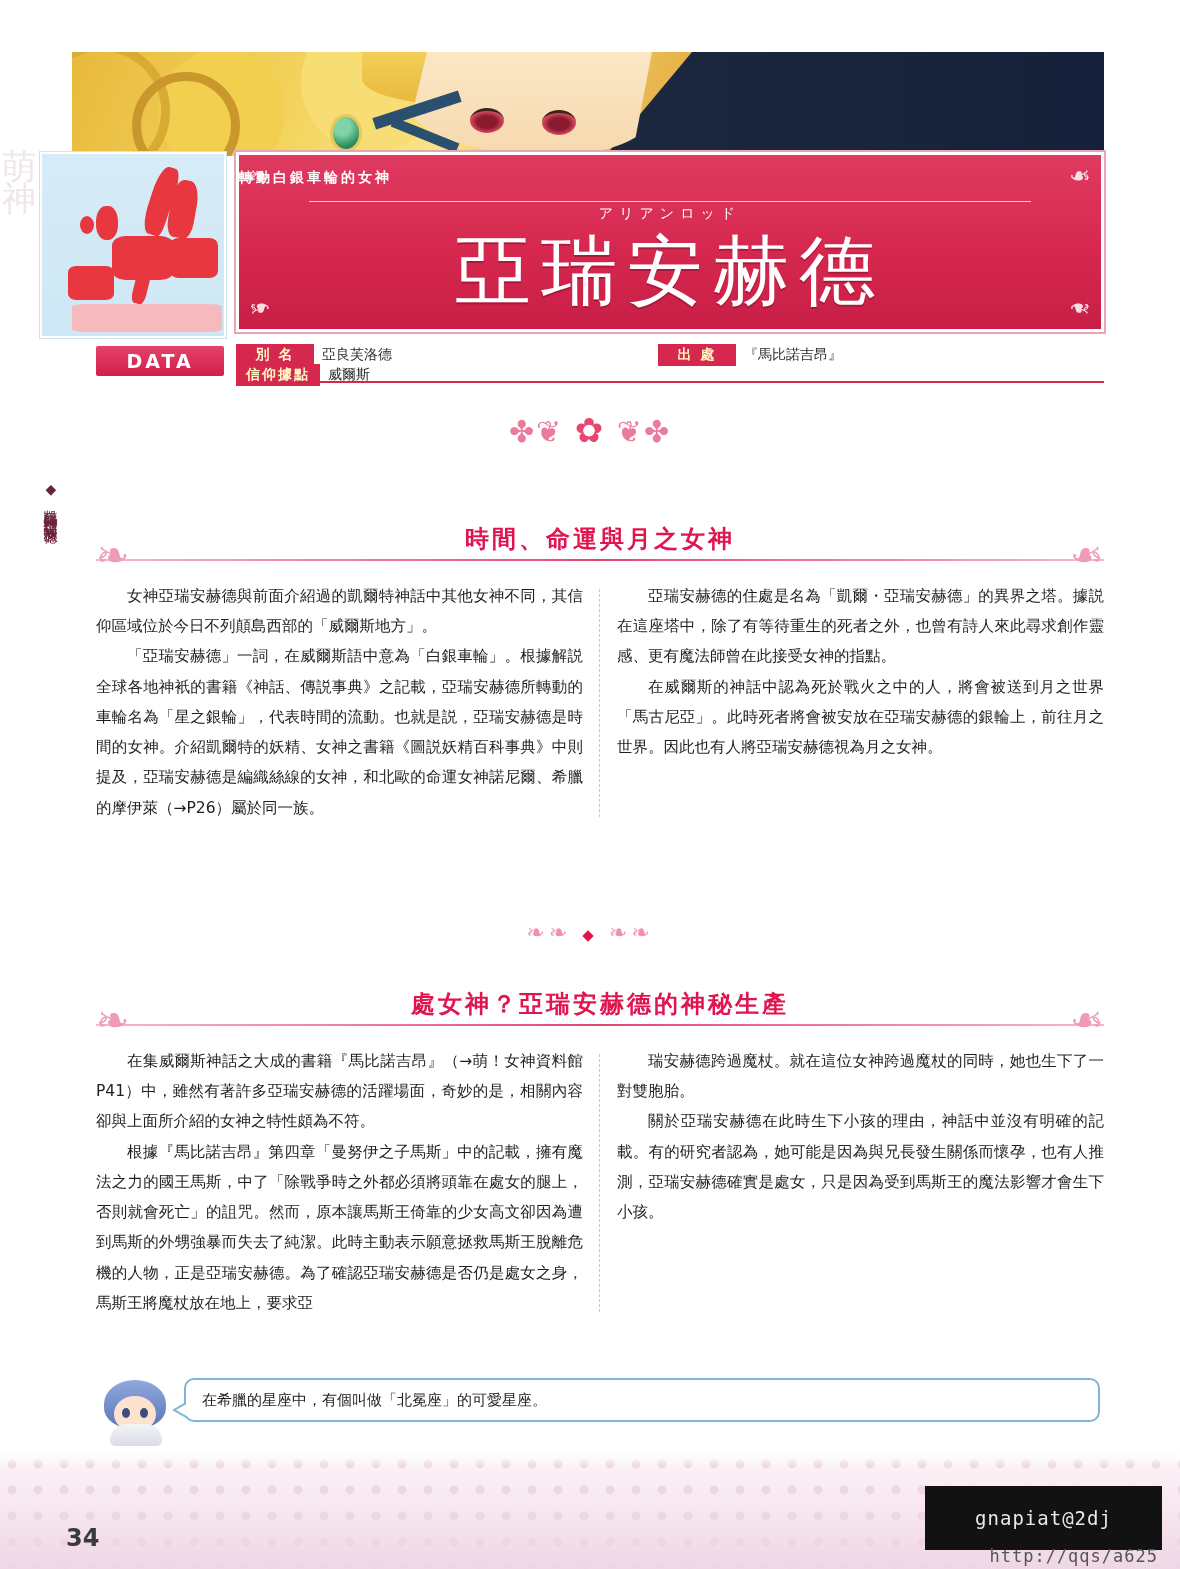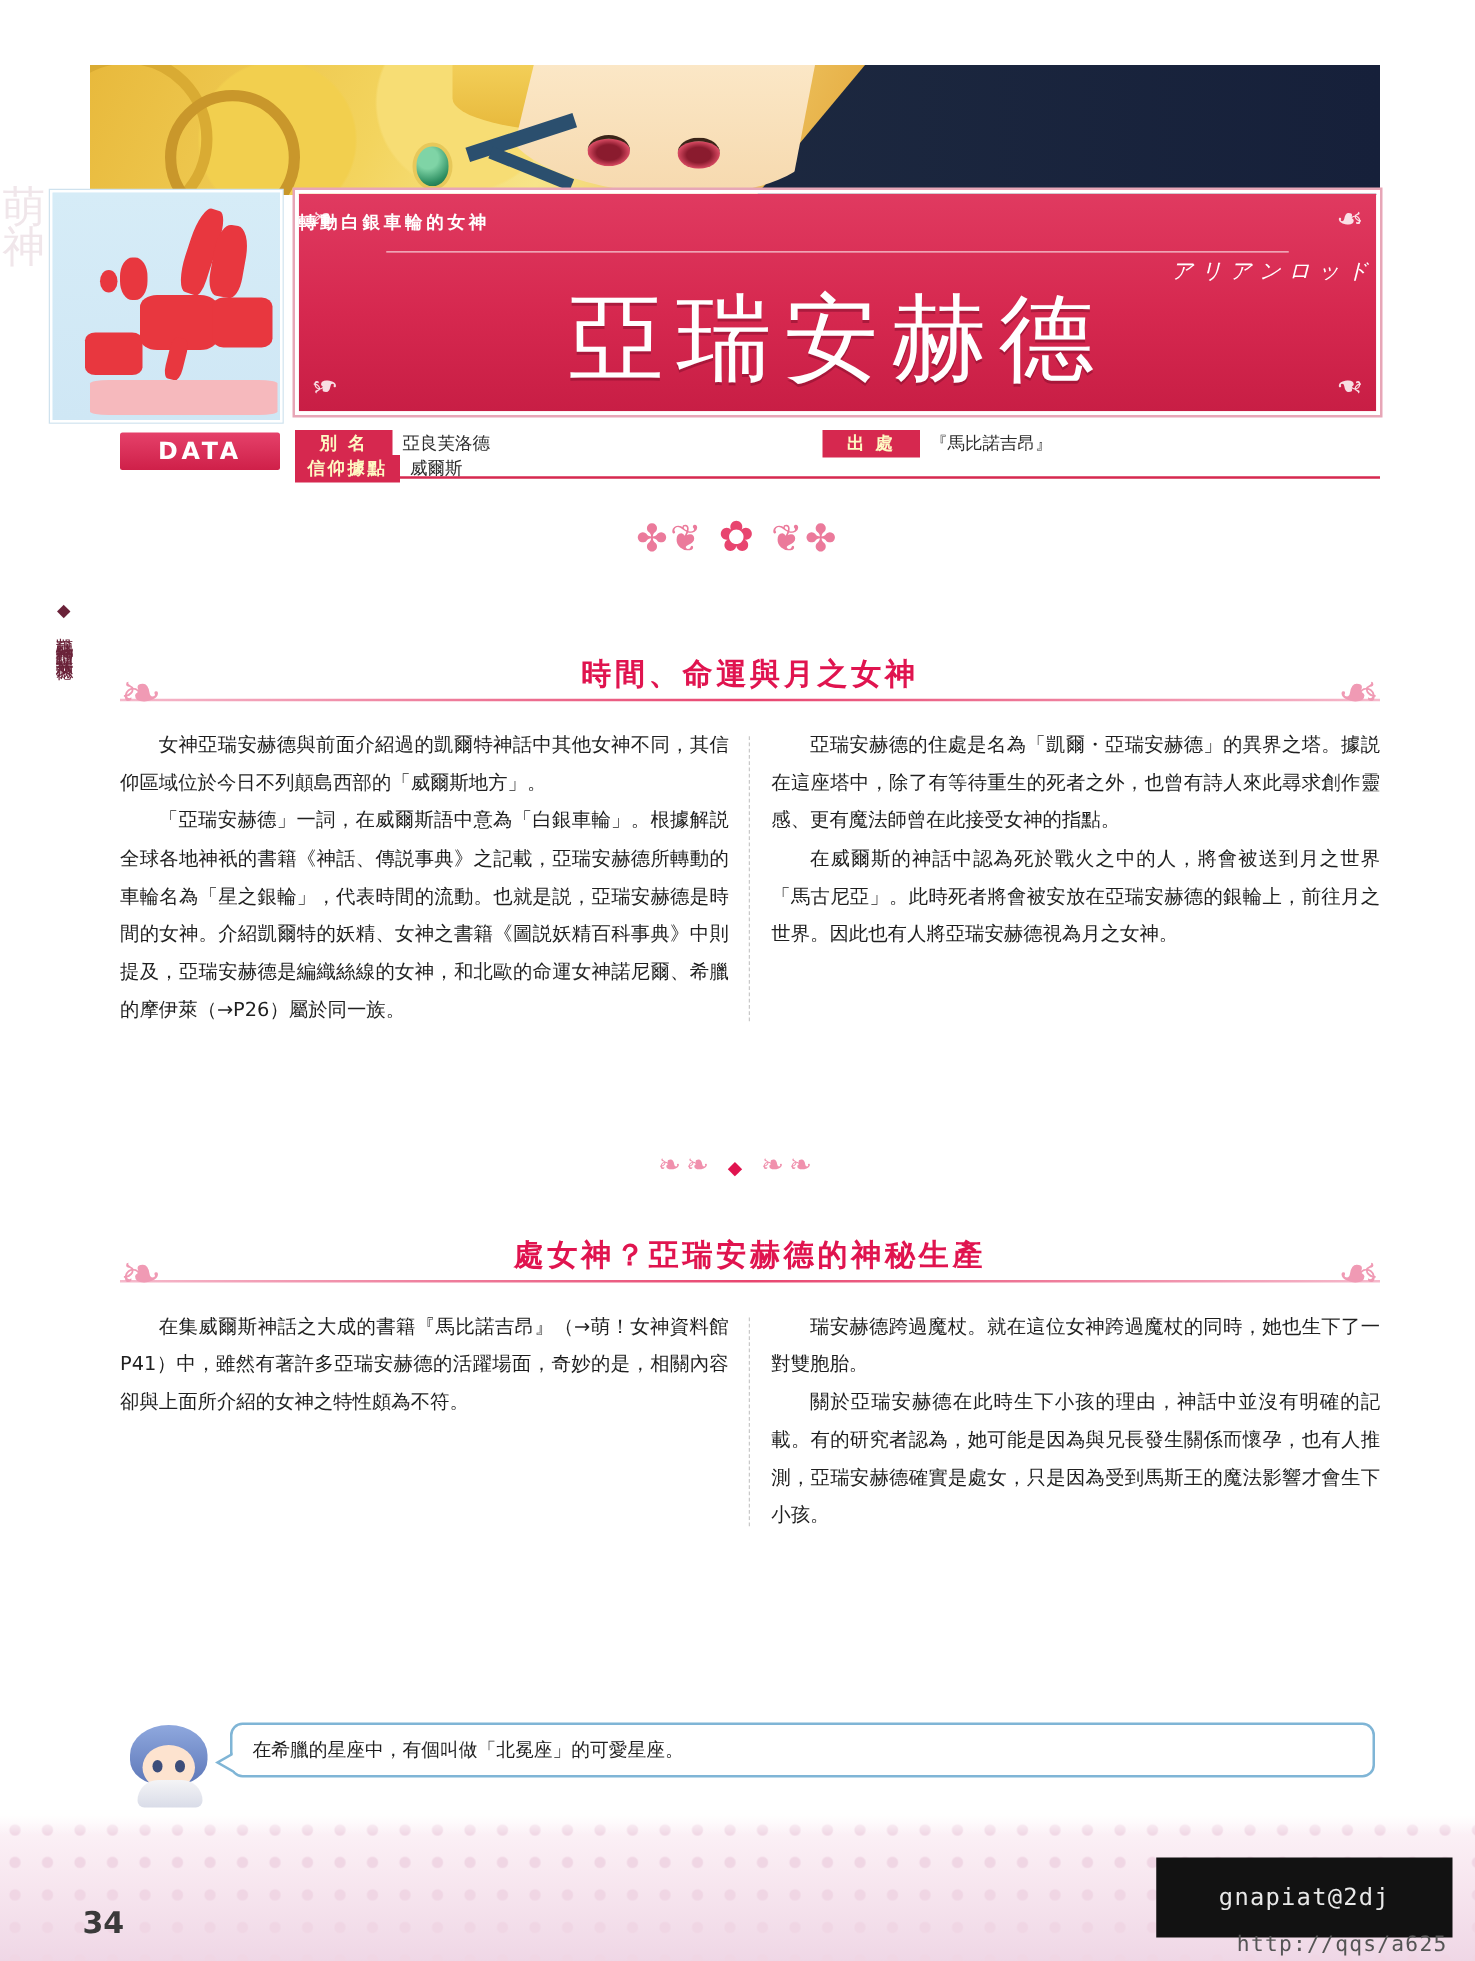--- a/index.html
+++ b/index.html
@@ -162,25 +162,24 @@
     position: absolute;
     top: 46px;
     left: 70px; right: 70px;
     height: 1px;
     background: rgba(255,255,255,0.75);
   }
   .title-kana {
     position: absolute;
     top: 50px;
     left: 0; right: 0;
-    text-align: right;
+    text-align: center;
     color: #ffffff;
-    font-size: 17px;
+    font-size: 14px;
     letter-spacing: 6px;
-    font-style: italic;
   }
   .title-main {
     position: absolute;
     top: 66px;
     left: 0; right: 0;
     text-align: center;
     color: #ffffff;
     font-size: 76px;
     font-weight: normal;
     letter-spacing: 10px;
@@ -537,20 +536,21 @@
     <div class="sec-head">
       <div class="sec-line"></div>
       <span class="sec-orn-l">❧</span>
       <span class="sec-orn-r">❧</span>
       <div class="sec-title">處女神？亞瑞安赫德的神秘生產</div>
     </div>
     <div class="cols">
       <div class="col-div"></div>
       <div class="col">
         <p>在集威爾斯神話之大成的書籍『馬比諾吉昂』（→萌！女神資料館P41）中，雖然有著許多亞瑞安赫德的活躍場面，奇妙的是，相關內容卻與上面所介紹的女神之特性頗為不符。</p>
+        <p>根據『馬比諾吉昂』第四章「曼努伊之子馬斯」中的記載，擁有魔法之力的國王馬斯，中了「除戰爭時之外都必須將頭靠在處女的腿上，否則就會死亡」的詛咒。然而，原本讓馬斯王倚靠的少女高文卻因為遭到馬斯的外甥強暴而失去了純潔。此時主動表示願意拯救馬斯王脫離危機的人物，正是亞瑞安赫德。為了確認亞瑞安赫德是否仍是處女之身，馬斯王將魔杖放在地上，要求亞</p>
       </div>
       <div class="col">
         <p>瑞安赫德跨過魔杖。就在這位女神跨過魔杖的同時，她也生下了一對雙胞胎。</p>
         <p>關於亞瑞安赫德在此時生下小孩的理由，神話中並沒有明確的記載。有的研究者認為，她可能是因為與兄長發生關係而懷孕，也有人推測，亞瑞安赫德確實是處女，只是因為受到馬斯王的魔法影響才會生下小孩。</p>
       </div>
     </div>
   </div>
 
   <div class="balloon-wrap">
     <div class="chibi">

